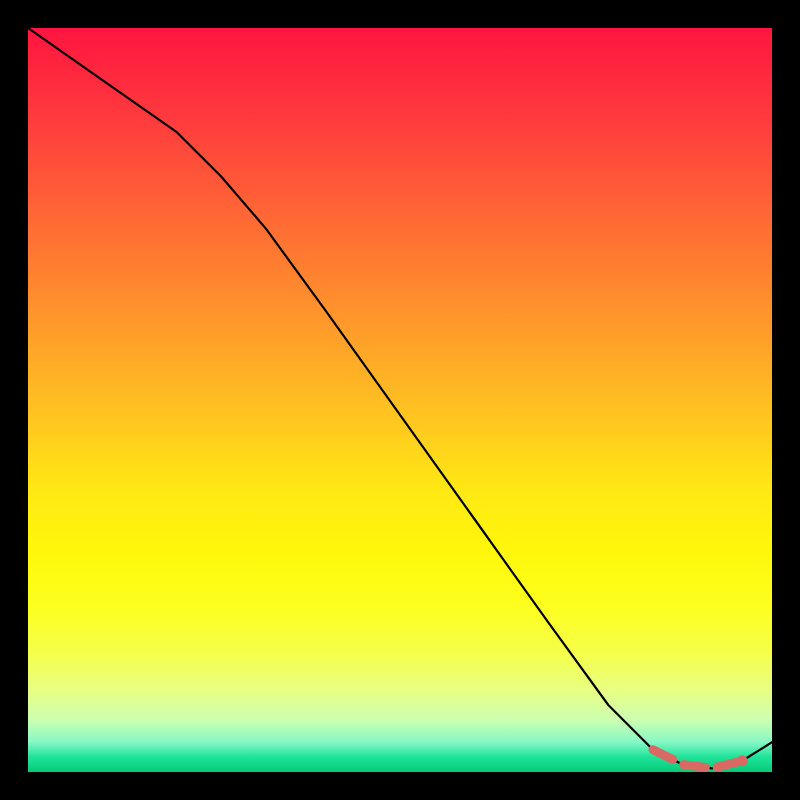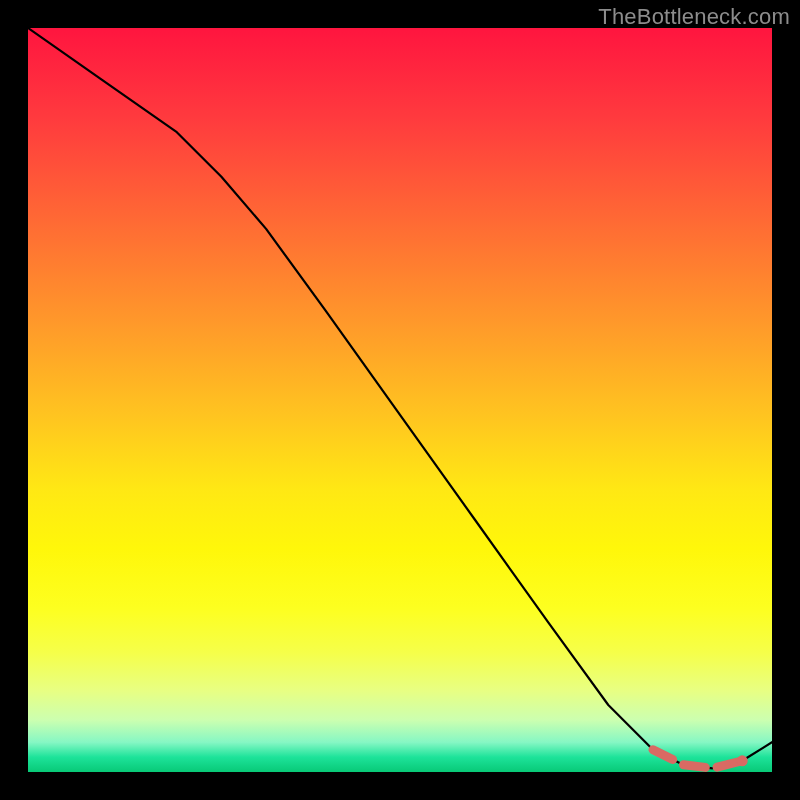--- a/index.html
+++ b/index.html
@@ -71,20 +71,19 @@
     stroke-linejoin: round;
     stroke-dasharray: 22 12;
   }
   .dot {
     fill: #d96a63;
   }
 </style>
 </head>
 <body>
 <div class="wrap">
-  <div class="watermark">TheBottleneck.com</div>
   <div class="plot"></div>
   <svg class="overlay" viewBox="0 0 744 744">
     <path id="main-curve" class="curve" d="M0.0 0.0 L74.4 52.1 L148.8 104.2 L193.4 148.8 L238.1 200.9 L297.6 282.7 L372.0 386.9 L446.4 491.0 L520.8 595.2 L580.3 677.0 L625.0 721.7 L654.7 736.6 L684.5 740.3 L714.2 732.8 L744.0 714.2"></path>
     <path id="highlight-curve" class="highlight" d="M625.0 721.7 L654.7 736.6 L684.5 740.3 L714.2 732.8"></path>
     <circle id="end-dot" class="dot" r="5.5" cx="714.2" cy="732.8"></circle>
   </svg>
 </div>
 
 </body></html>

